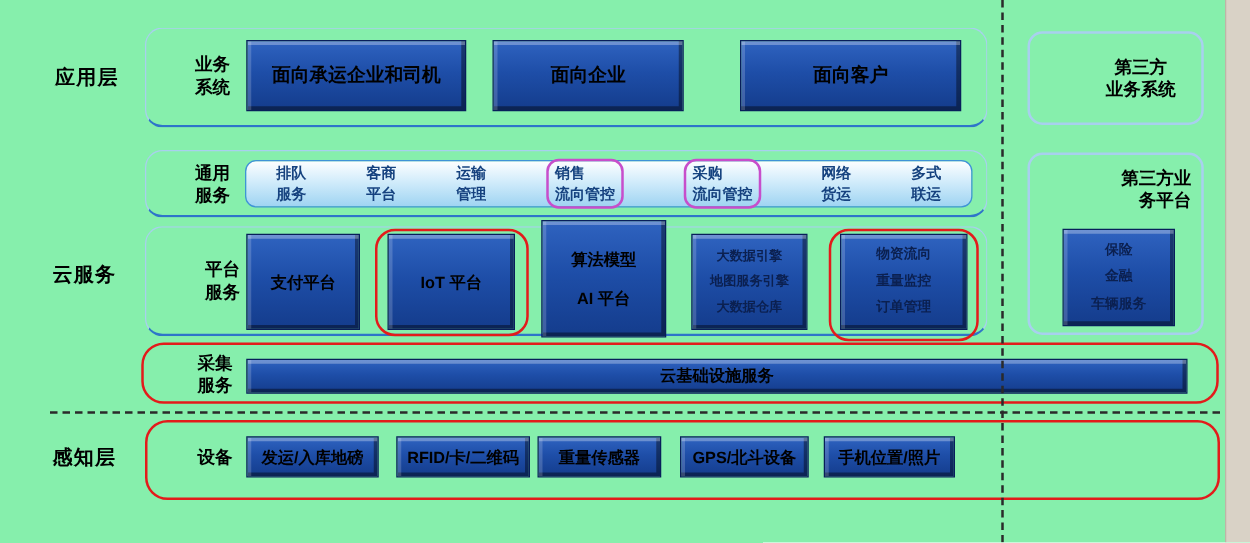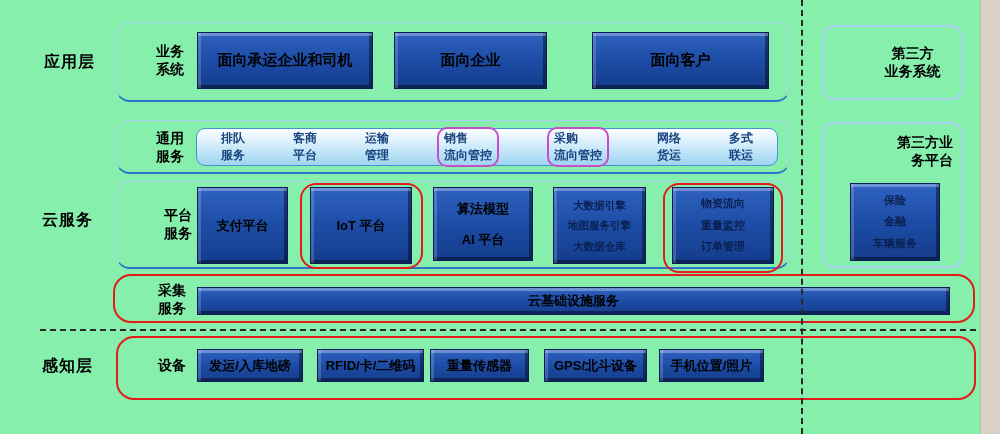--- a/index.html
+++ b/index.html
@@ -80,21 +80,21 @@
 联运</span>
   </div>
 
   <div class="abs panel" style="left:116px;top:181px;width:674px;height:88px;"></div>
   <div class="abs lbl preline" style="left:136px;top:206px;width:56px;">平台
 服务</div>
   <div class="abs red-oval" style="left:300px;top:183px;width:123px;height:86px;"></div>
   <div class="abs red-oval" style="left:663px;top:183px;width:120px;height:90px;"></div>
   <div class="abs btn3d center" style="left:197px;top:187px;width:91px;height:77px;font-size:13px;">支付平台</div>
   <div class="abs btn3d center" style="left:310px;top:187px;width:102px;height:77px;font-size:13px;">IoT 平台</div>
-  <div class="abs btn3d center preline lines2" style="left:433px;top:187px;width:100px;height:74px;">算法模型
+  <div class="abs btn3d center preline lines2" style="left:433px;top:176px;width:100px;height:94px;">算法模型
 AI 平台</div>
   <div class="abs btn3d center preline lines3" style="left:553px;top:187px;width:93px;height:77px;font-size:10.5px;">大数据引擎
 地图服务引擎
 大数据仓库</div>
   <div class="abs btn3d center preline lines3" style="left:672px;top:187px;width:102px;height:77px;">物资流向
 重量监控
 订单管理</div>
 
   <div class="abs red-band" style="left:113px;top:274px;width:862px;height:49px;"></div>
   <div class="abs lbl preline" style="left:130px;top:281px;width:56px;">采集

